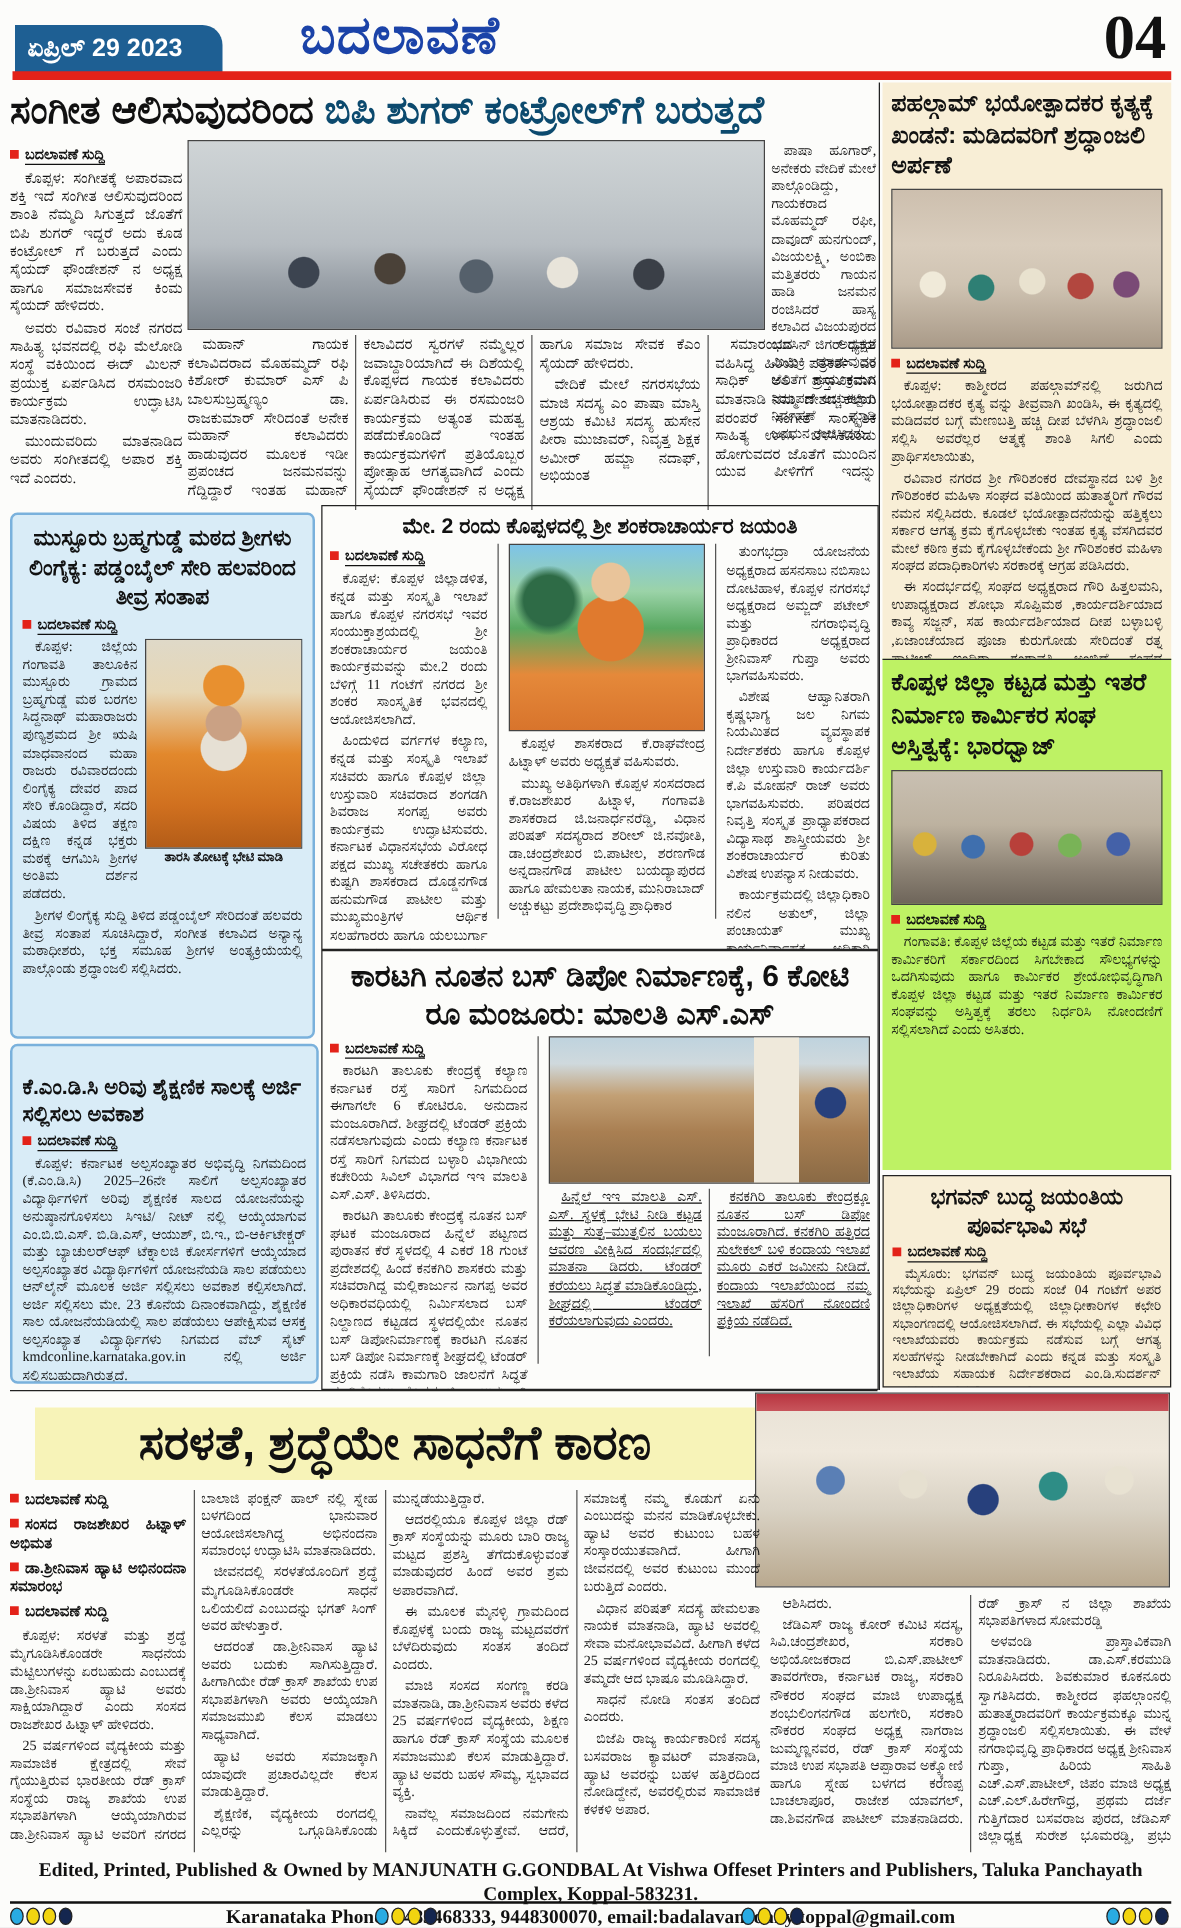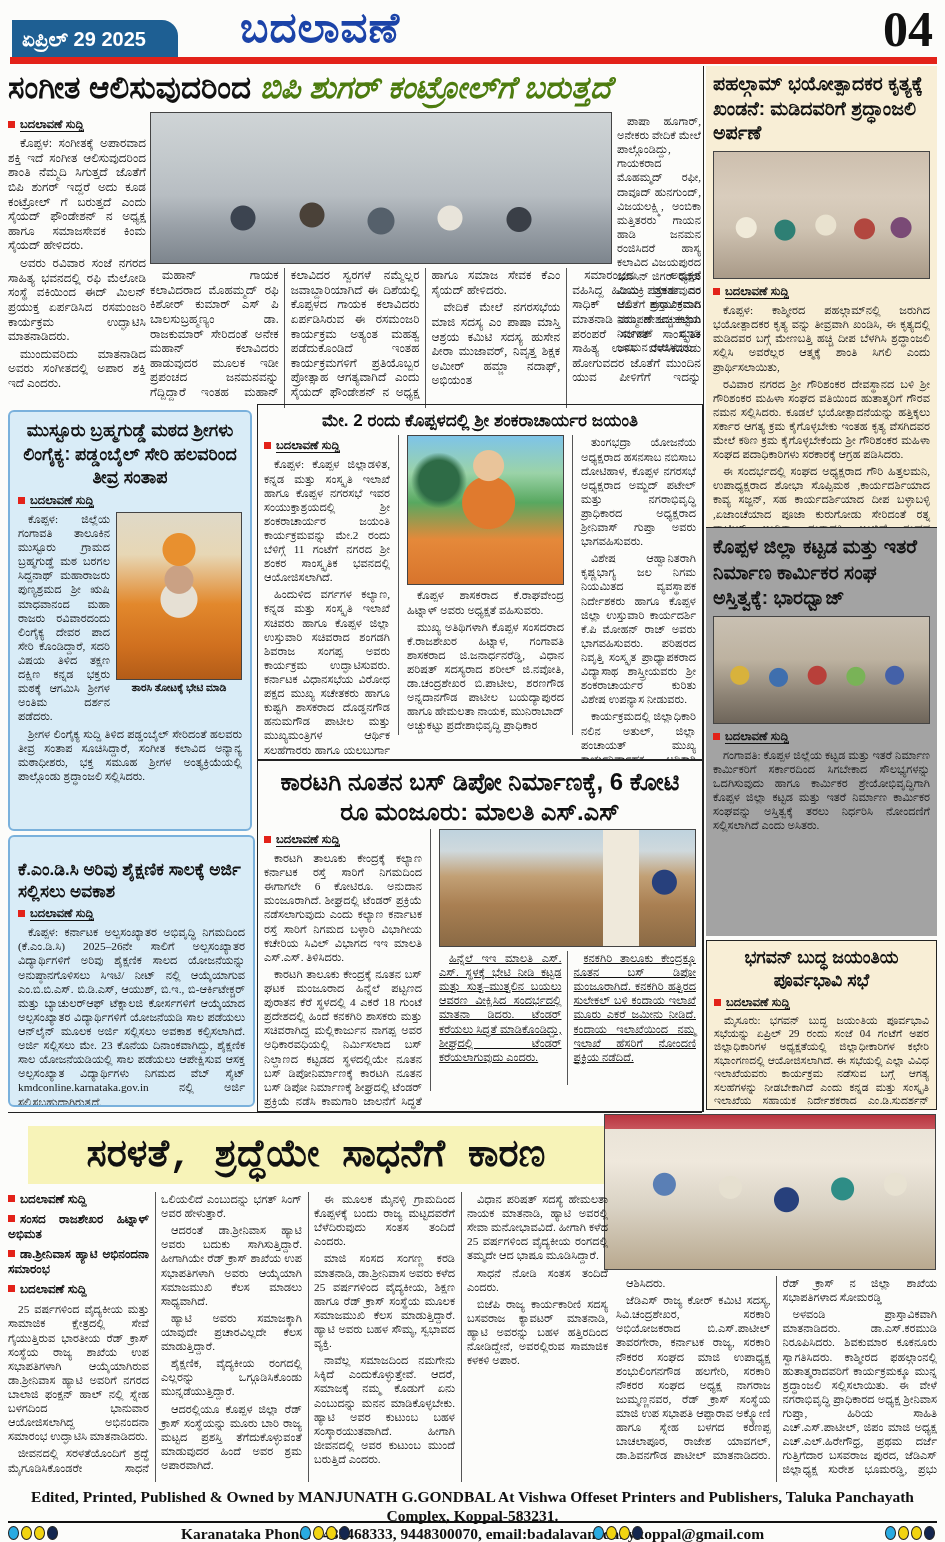--- a/index.html
+++ b/index.html
@@ -21,21 +21,21 @@
     color:#fff;font-family:"Liberation Sans",sans-serif;font-weight:bold;font-size:20px;
     line-height:38px;padding-left:10px;border-radius:0 16px 0 0;}
   .masthead{left:240px;right:200px;top:4px;height:54px;
     font-family:"Liberation Sans",sans-serif;font-weight:bold;font-size:42px;
     color:var(--masthead-blue);letter-spacing:1px;}
   .page-num{right:12px;top:0px;font-size:50px;font-weight:bold;font-family:"Liberation Serif",serif;}
   .red-bar{left:10px;right:8px;top:57px;height:7px;background:var(--accent-red);}
   
   .main-headline{left:8px;top:66px;width:694px;height:46px;white-space:nowrap;
     font-family:"Liberation Sans",sans-serif;font-weight:bold;font-size:31px;line-height:44px;}
-  .main-headline .red{color:#4d7c0f;font-style:italic;}
+  .main-headline .red{color:#0c4a6e;}
   .vrule{left:703px;top:66px;width:0;height:1046px;border-left:1.5px solid #222;}
   .hrule-bottom{left:8px;top:1112px;width:694px;height:0;border-top:1.5px solid #222;}
   
   .body-txt{font-size:12px;line-height:1.22;text-align:justify;}
   .body-txt p{margin:0 0 3px;text-indent:12px;}
   .small-txt{font-size:11.3px;line-height:1.25;text-align:justify;}
   .small-txt p{margin:0 0 3px;text-indent:10px;}
   .byline{font-family:"Liberation Sans",sans-serif;font-weight:bold;font-size:11.5px;margin:4px 0 5px;}
   .byline .txt{border-bottom:1.2px solid #111;padding-bottom:1px;}
   .sq{display:inline-block;width:7px;height:7px;background:var(--accent-red);margin-right:5px;}
@@ -83,53 +83,53 @@
     radial-gradient(circle at 18% 45%,#5a7fb5 11px,transparent 12px),
     radial-gradient(circle at 38% 47%,#e6e0d0 11px,transparent 12px),
     radial-gradient(circle at 55% 55%,#27407c 12px,transparent 13px),
     radial-gradient(circle at 72% 48%,#2e8d86 11px,transparent 12px),
     radial-gradient(circle at 88% 45%,#e8e2d2 11px,transparent 12px);}
   
   .art-head{font-family:"Liberation Sans",sans-serif;font-weight:bold;}
   .center{text-align:center;}
   
   .cream-block{left:706px;top:66px;width:231px;height:461px;background:var(--cream);padding:6px 7px;}
-  .workers-block{left:706px;top:527px;width:231px;height:409px;border-top:1.5px solid #222;padding:6px 7px;background:#a3a3a3;}
+  .workers-block{left:706px;top:527px;width:231px;height:409px;border-top:1.5px solid #222;padding:6px 7px;background:#bef264;}
   .buddha-block{left:706px;top:940px;width:231px;height:170px;background:var(--cream);border:1.5px solid #222;padding:5px 7px;}
   
   .musturu-box{left:8px;top:410px;width:244px;height:421px;background:var(--box-blue-bg);
     border:2px solid var(--box-blue-border);border-radius:6px;padding:7px 8px;}
   .kmdc-box{left:8px;top:835px;width:247px;height:272px;background:var(--box-blue-bg);
     border:2px solid var(--box-blue-border);border-radius:6px;padding:22px 8px;}
   .shankara-box{left:257px;top:404px;width:446px;height:356px;border:1.2px solid #222;padding:4px 6px;}
   .bus-box{left:257px;top:760px;width:446px;height:352px;border:1.2px solid #222;padding:4px 6px;}
   .colflex{display:flex;gap:8px;}
   .colflex>div{flex:1;}
   .colrule{border-left:1px solid #555;padding-left:8px;}
   .multicol-4{column-count:4;column-gap:12px;column-rule:1px solid #555;column-fill:auto;}
   .multicol-2{column-count:2;column-gap:12px;column-rule:1px solid #555;column-fill:auto;}
   
   .yellow-band{left:28px;top:1126px;width:576px;height:58px;background:var(--yellow);
     display:flex;align-items:center;justify-content:center;}
-  .yellow-band .t{font-family:Liberation Mono, monospace;font-weight:bold;font-size:38px;}
+  .yellow-band .t{font-family:Liberation Sans, sans-serif;font-weight:bold;font-size:38px;}
   .bullet{font-family:"Liberation Sans",sans-serif;font-weight:bold;font-size:12px;margin:0 0 6px;line-height:1.2;}
   .bullet .sq{vertical-align:1px;}
   
   .footer-text{left:0;right:0;top:1488px;text-align:center;font-weight:bold;font-size:15.5px;line-height:1.2;}
   .footer-rule{left:8px;right:8px;top:1521px;border-top:2.5px solid #111;}
   .dots-row{left:8px;right:8px;top:1525px;height:16px;display:flex;justify-content:space-between;align-items:center;}
   .dotgrp{display:inline-flex;}
   .dot{display:inline-block;width:11px;height:14px;border-radius:50%;border:1px solid #222;margin-right:2px;}
 </style>
 </head>
 <body>
 
 <div id="page">
 
-  <div class="abs date-badge">ಏಪ್ರಿಲ್ 29 2025</div>
+  <div class="abs date-badge">ಏಪ್ರಿಲ್ 29 2023</div>
   <div class="abs masthead">ಬದಲಾವಣೆ</div>
   <div class="abs page-num">04</div>
   <div class="abs red-bar"></div>
 
   <div class="abs main-headline">
     <span>ಸಂಗೀತ ಆಲಿಸುವುದರಿಂದ </span><span class="red">ಬಿಪಿ ಶುಗರ್ ಕಂಟ್ರೋಲ್‌ಗೆ ಬರುತ್ತದೆ</span>
   </div>
 
   <div class="abs vrule"></div>
   <div class="abs hrule-bottom"></div>
@@ -255,20 +255,21 @@
     <span class="t">ಸರಳತೆ, ಶ್ರದ್ಧೆಯೇ ಸಾಧನೆಗೆ ಕಾರಣ</span>
   </div>
   <div class="abs small-txt multicol-4" style="left:8px;top:1192px;width:600px;height:290px;">
     <div>
         <div class="bullet"><span class="sq"></span><span>ಬದಲಾವಣೆ ಸುದ್ದಿ</span></div>
         <div class="bullet"><span class="sq"></span><span>ಸಂಸದ ರಾಜಶೇಖರ ಹಿಟ್ನಾಳ್ ಅಭಿಮತ</span></div>
         <div class="bullet"><span class="sq"></span><span>ಡಾ.ಶ್ರೀನಿವಾಸ ಹ್ಯಾಟಿ ಅಭಿನಂದನಾ ಸಮಾರಂಭ</span></div>
         <div class="bullet"><span class="sq"></span><span>ಬದಲಾವಣೆ ಸುದ್ದಿ</span></div>
       </div>
     <div>
+        <p>ಕೊಪ್ಪಳ: ಸರಳತೆ ಮತ್ತು ಶ್ರದ್ಧೆ ಮೈಗೂಡಿಸಿಕೊಂಡರೇ ಸಾಧನೆಯ ಮೆಟ್ಟಿಲುಗಳನ್ನು ಏರಬಹುದು ಎಂಬುದಕ್ಕೆ ಡಾ.ಶ್ರೀನಿವಾಸ ಹ್ಯಾಟಿ ಅವರು ಸಾಕ್ಷಿಯಾಗಿದ್ದಾರೆ ಎಂದು ಸಂಸದ ರಾಜಶೇಖರ ಹಿಟ್ನಾಳ್ ಹೇಳಿದರು.</p>
         <p>25 ವರ್ಷಗಳಿಂದ ವೈದ್ಯಕೀಯ ಮತ್ತು ಸಾಮಾಜಿಕ ಕ್ಷೇತ್ರದಲ್ಲಿ ಸೇವೆ ಗೈಯುತ್ತಿರುವ ಭಾರತೀಯ ರೆಡ್ ಕ್ರಾಸ್ ಸಂಸ್ಥೆಯ ರಾಜ್ಯ ಶಾಖೆಯ ಉಪ ಸಭಾಪತಿಗಳಾಗಿ ಆಯ್ಕೆಯಾಗಿರುವ ಡಾ.ಶ್ರೀನಿವಾಸ ಹ್ಯಾಟಿ ಅವರಿಗೆ ನಗರದ ಬಾಲಾಜಿ ಫಂಕ್ಷನ್ ಹಾಲ್ ನಲ್ಲಿ ಸ್ನೇಹ ಬಳಗದಿಂದ ಭಾನುವಾರ ಆಯೋಜಿಸಲಾಗಿದ್ದ ಅಭಿನಂದನಾ ಸಮಾರಂಭ ಉದ್ಘಾಟಿಸಿ ಮಾತನಾಡಿದರು.</p>
         <p>ಜೀವನದಲ್ಲಿ ಸರಳತೆಯೊಂದಿಗೆ ಶ್ರದ್ಧೆ ಮೈಗೂಡಿಸಿಕೊಂಡರೇ ಸಾಧನೆ ಒಲಿಯಲಿದೆ ಎಂಬುದನ್ನು ಭಗತ್ ಸಿಂಗ್ ಅವರ ಹೇಳುತ್ತಾರೆ.</p>
         <p>ಆದರಂತೆ ಡಾ.ಶ್ರೀನಿವಾಸ ಹ್ಯಾಟಿ ಅವರು ಬದುಕು ಸಾಗಿಸುತ್ತಿದ್ದಾರೆ. ಹೀಗಾಗಿಯೇ ರೆಡ್ ಕ್ರಾಸ್ ಶಾಖೆಯ ಉಪ ಸಭಾಪತಿಗಳಾಗಿ ಅವರು ಆಯ್ಕೆಯಾಗಿ ಸಮಾಜಮುಖಿ ಕೆಲಸ ಮಾಡಲು ಸಾಧ್ಯವಾಗಿದೆ.</p>
         <p>ಹ್ಯಾಟಿ ಅವರು ಸಮಾಜಕ್ಕಾಗಿ ಯಾವುದೇ ಪ್ರಚಾರವಿಲ್ಲದೇ ಕೆಲಸ ಮಾಡುತ್ತಿದ್ದಾರೆ.</p>
         <p>ಶೈಕ್ಷಣಿಕ, ವೈದ್ಯಕೀಯ ರಂಗದಲ್ಲಿ ಎಲ್ಲರನ್ನು ಒಗ್ಗೂಡಿಸಿಕೊಂಡು ಮುನ್ನಡೆಯುತ್ತಿದ್ದಾರೆ.</p>
         <p>ಆದರಲ್ಲಿಯೂ ಕೊಪ್ಪಳ ಜಿಲ್ಲಾ ರೆಡ್ ಕ್ರಾಸ್ ಸಂಸ್ಥೆಯನ್ನು ಮೂರು ಬಾರಿ ರಾಜ್ಯ ಮಟ್ಟದ ಪ್ರಶಸ್ತಿ ತೆಗೆದುಕೊಳ್ಳುವಂತೆ ಮಾಡುವುದರ ಹಿಂದೆ ಅವರ ಶ್ರಮ ಅಪಾರವಾಗಿದೆ.</p>
         <p>ಈ ಮೂಲಕ ಮೈನಳ್ಳಿ ಗ್ರಾಮದಿಂದ ಕೊಪ್ಪಳಕ್ಕೆ ಬಂದು ರಾಜ್ಯ ಮಟ್ಟದವರೆಗೆ ಬೆಳೆದಿರುವುದು ಸಂತಸ ತಂದಿದೆ ಎಂದರು.</p>
         <p>ಮಾಜಿ ಸಂಸದ ಸಂಗಣ್ಣ ಕರಡಿ ಮಾತನಾಡಿ, ಡಾ.ಶ್ರೀನಿವಾಸ ಅವರು ಕಳೆದ 25 ವರ್ಷಗಳಿಂದ ವೈದ್ಯಕೀಯ, ಶಿಕ್ಷಣ ಹಾಗೂ ರೆಡ್ ಕ್ರಾಸ್ ಸಂಸ್ಥೆಯ ಮೂಲಕ ಸಮಾಜಮುಖಿ ಕೆಲಸ ಮಾಡುತ್ತಿದ್ದಾರೆ. ಹ್ಯಾಟಿ ಅವರು ಬಹಳ ಸೌಮ್ಯ, ಸ್ವಭಾವದ ವ್ಯಕ್ತಿ.</p>
         <p>ನಾವೆಲ್ಲ ಸಮಾಜದಿಂದ ನಮಗೇನು ಸಿಕ್ಕಿದೆ ಎಂದುಕೊಳ್ಳುತ್ತೇವೆ. ಆದರೆ, ಸಮಾಜಕ್ಕೆ ನಮ್ಮ ಕೊಡುಗೆ ಏನು ಎಂಬುದನ್ನು ಮನನ ಮಾಡಿಕೊಳ್ಳಬೇಕು. ಹ್ಯಾಟಿ ಅವರ ಕುಟುಂಬ ಬಹಳ ಸಂಸ್ಕಾರಯುತವಾಗಿದೆ. ಹೀಗಾಗಿ ಜೀವನದಲ್ಲಿ ಅವರ ಕುಟುಂಬ ಮುಂದೆ ಬರುತ್ತಿದೆ ಎಂದರು.</p>
         <p>ವಿಧಾನ ಪರಿಷತ್ ಸದಸ್ಯೆ ಹೇಮಲತಾ ನಾಯಕ ಮಾತನಾಡಿ, ಹ್ಯಾಟಿ ಅವರಲ್ಲಿ ಸೇವಾ ಮನೋಭಾವವಿದೆ. ಹೀಗಾಗಿ ಕಳೆದ 25 ವರ್ಷಗಳಿಂದ ವೈದ್ಯಕೀಯ ರಂಗದಲ್ಲಿ ತಮ್ಮದೇ ಆದ ಭಾಷೂ ಮೂಡಿಸಿದ್ದಾರೆ.</p>

